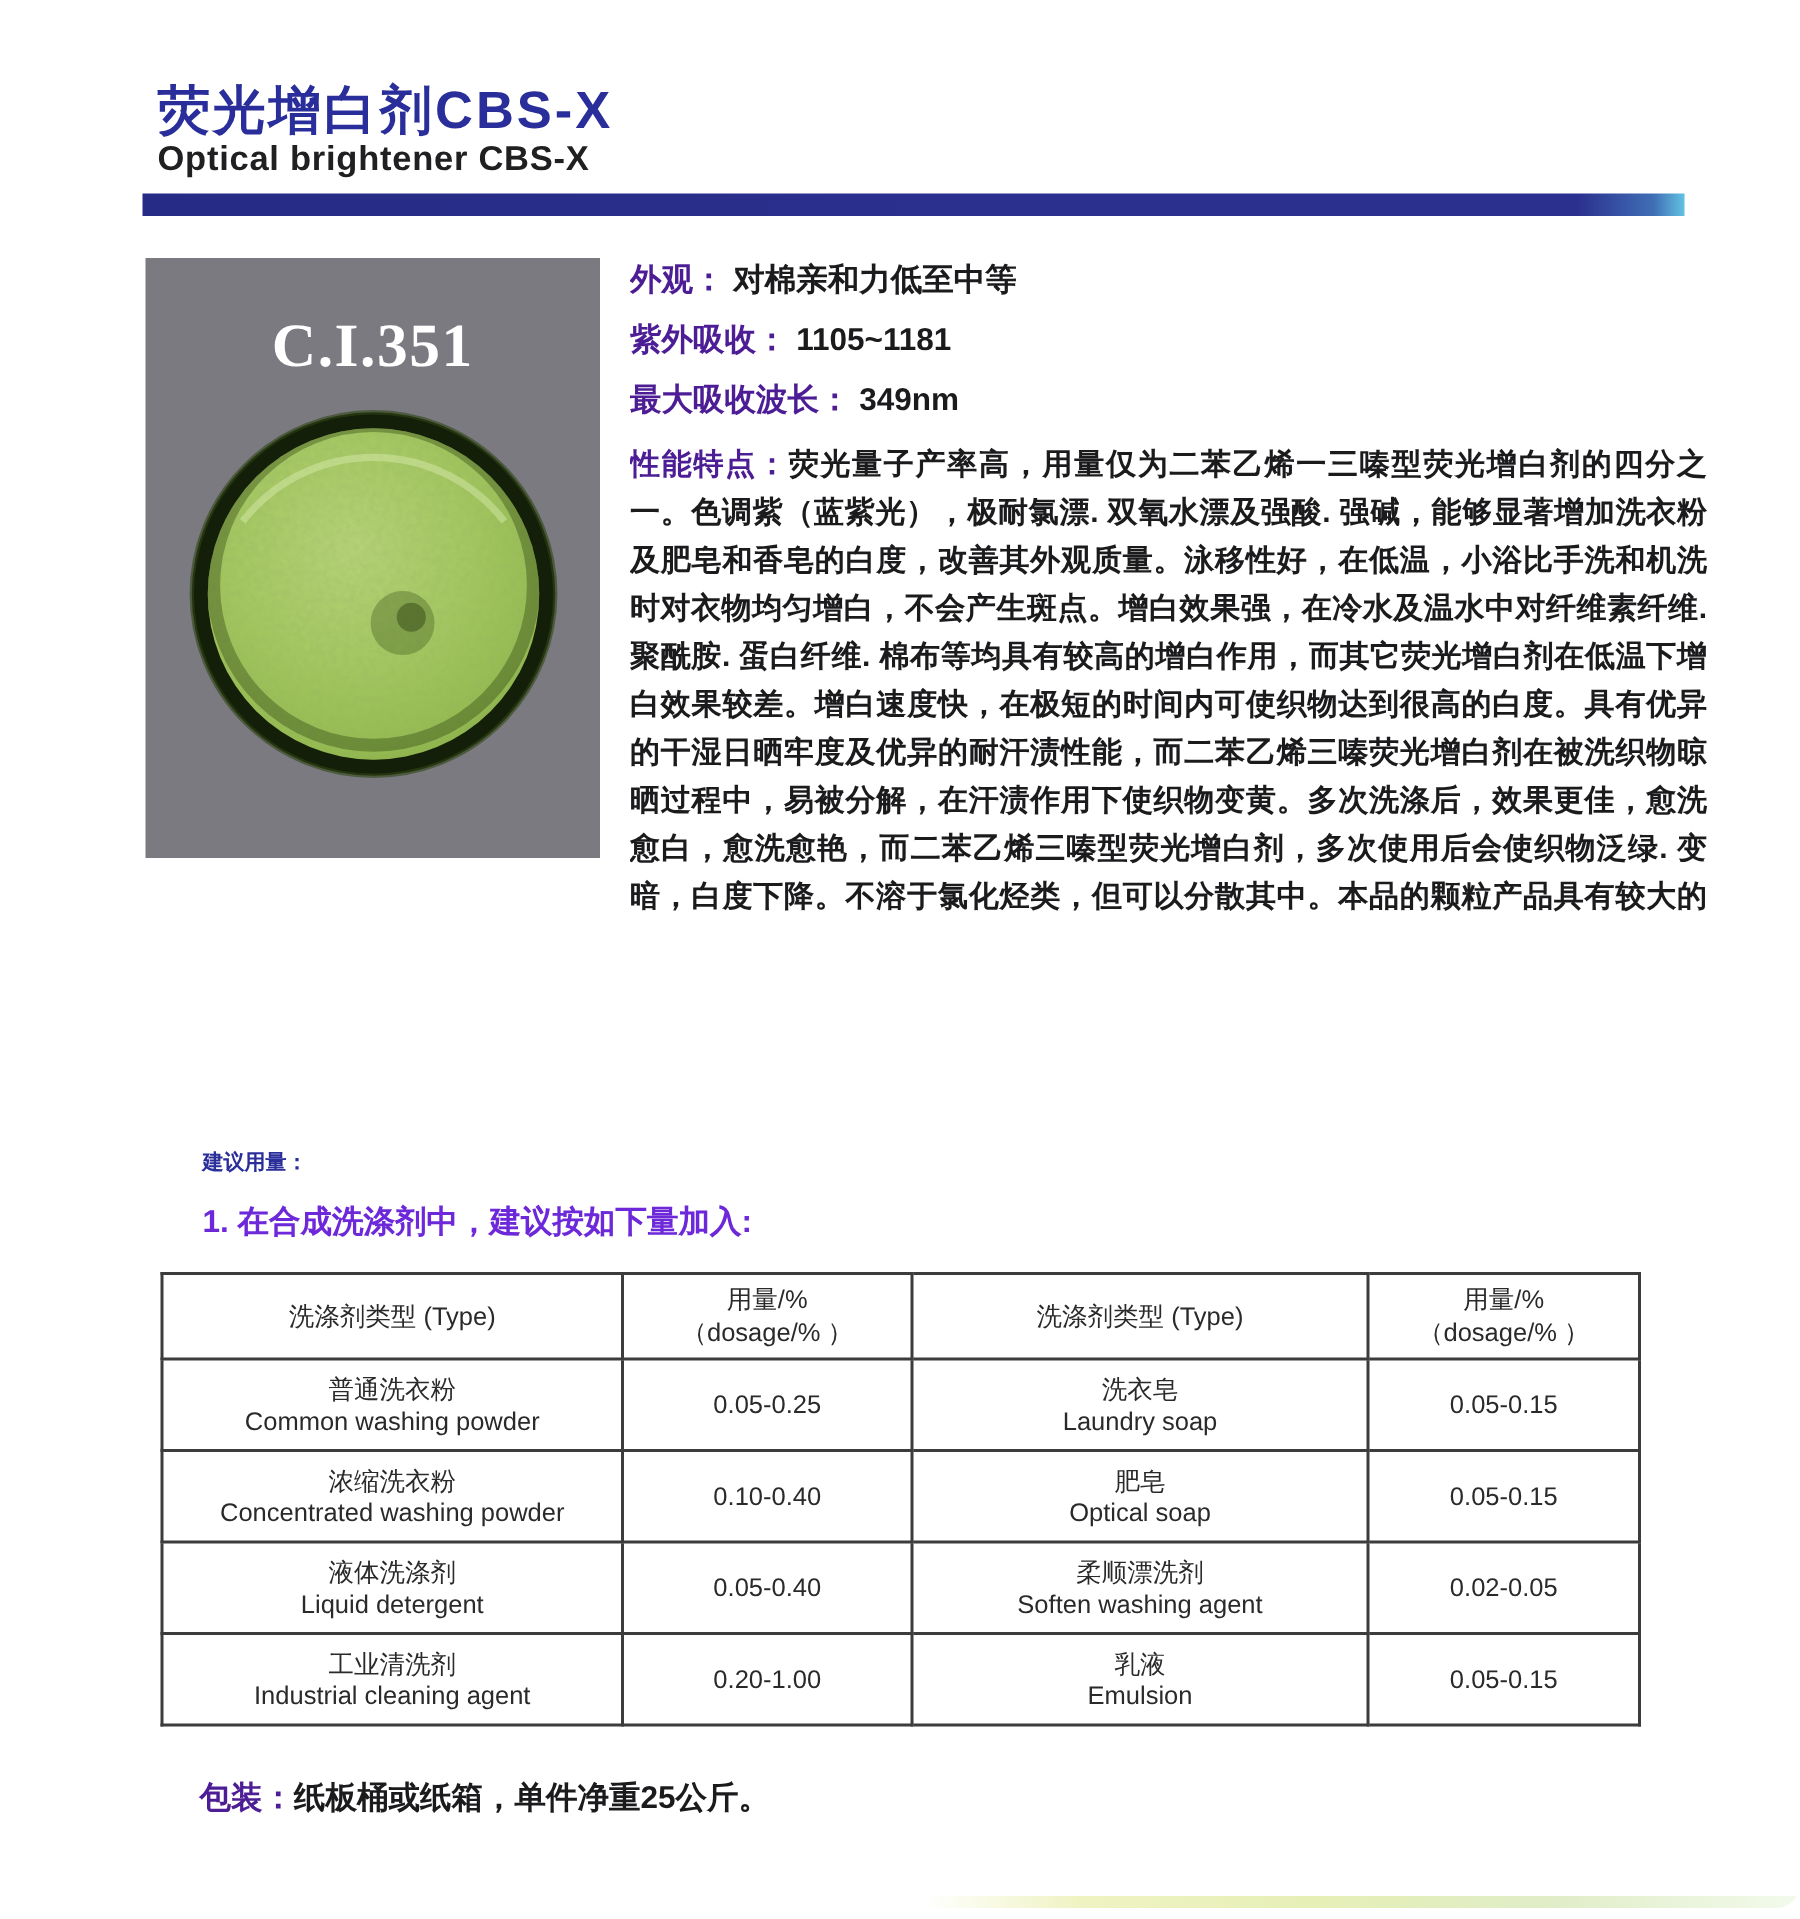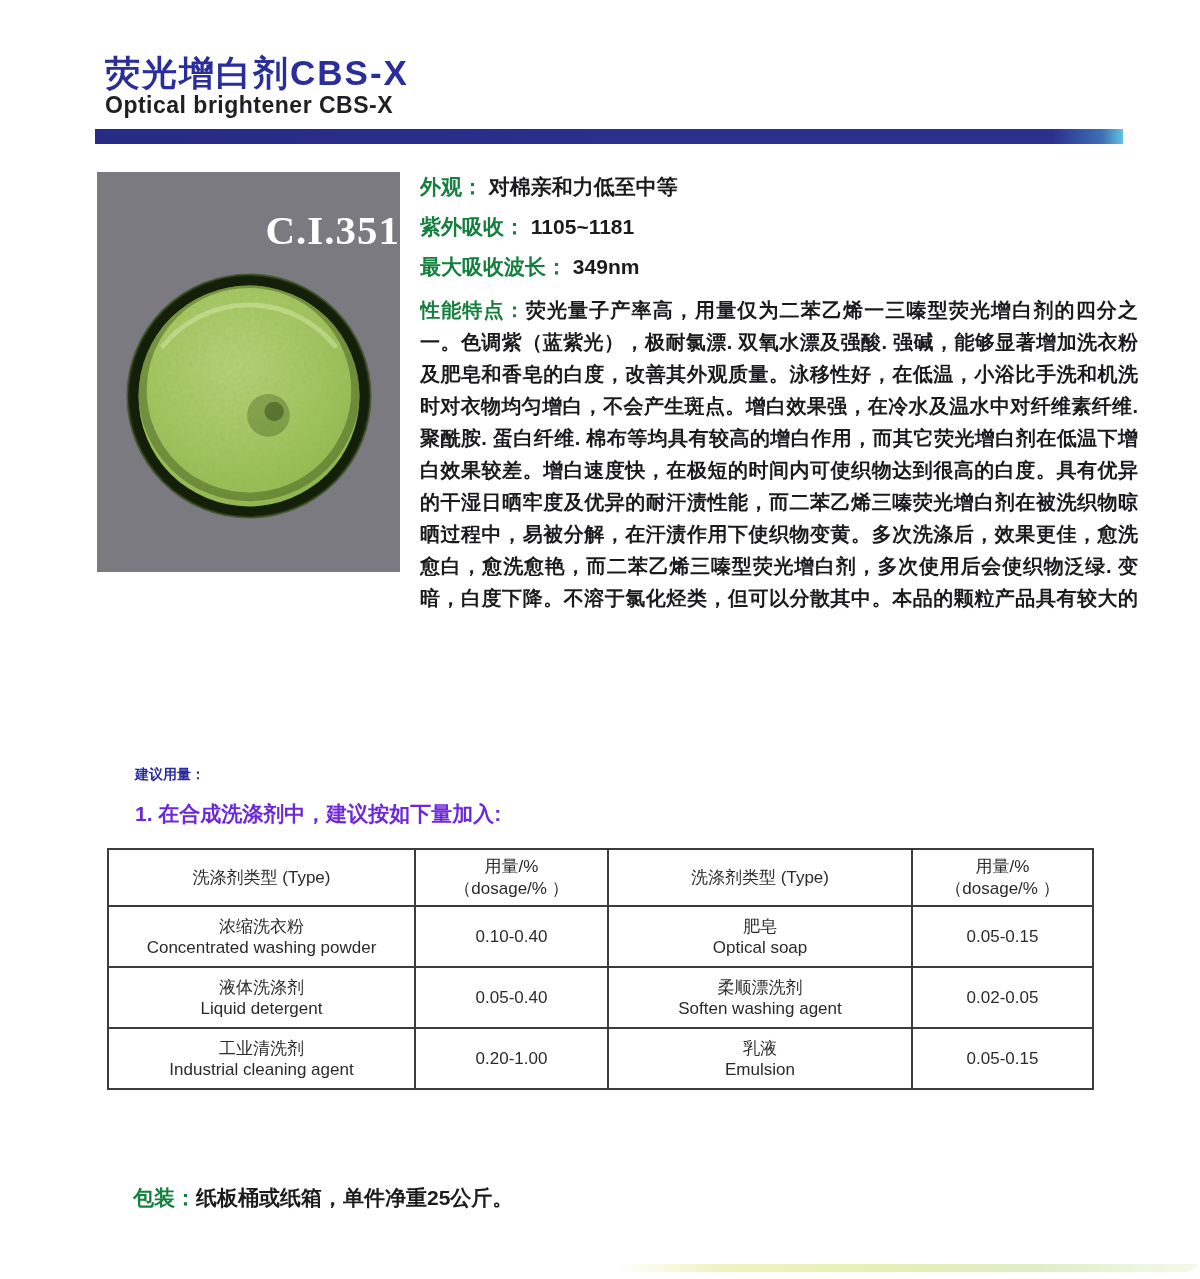--- a/index.html
+++ b/index.html
@@ -20,31 +20,31 @@
   .accent-bar {
     position:absolute; left:95px; top:129px; width:1028px; height:15px;
     background:linear-gradient(90deg,#262b85 0%,#2b2f8e 55%,#2b2f8e 93%,#3f6fb5 98%,#62c2e2 100%);
   }
   
   .photo {
     position:absolute; left:97px; top:172px; width:303px; height:400px;
     background:#7a7a80; overflow:hidden;
   }
   .photo .caption {
-    margin-top:34px; text-align:right; color:#ffffff;
+    margin-top:34px; text-align:center; color:#ffffff;
     font-family:"Liberation Serif","DejaVu Serif",serif;
     font-size:41px; font-weight:bold; letter-spacing:1px;
   }
   .photo svg { position:absolute; left:26px; top:98px; }
   
   .specs-col {
     position:absolute; left:420px; top:174px; width:718px; height:438px; overflow:hidden;
   }
   .spec-line { font-size:21px; font-weight:bold; margin-bottom:14px; line-height:26px; }
-  .lbl { color:#15803d; font-weight:bold; }
+  .lbl { color:#4c1d95; font-weight:bold; }
   .features { margin-top:5px; font-size:20px; font-weight:bold; line-height:32px; text-align:justify; }
   
   .usage {
     position:absolute; left:92px; top:616px; width:1052px; height:140px; overflow:hidden;
     font-size:20px; font-weight:bold; line-height:34px; text-align:justify;
   }
   .dosage-heading { position:absolute; left:135px; top:766px; font-size:14px; font-weight:bold; color:#2a2e9a; }
   .dosage-intro  { position:absolute; left:135px; top:800px; font-size:21px; font-weight:bold; color:#6d28d9; }
   
   table.dosage {
@@ -147,20 +147,32 @@
         <th>洗涤剂类型  (Type)</th>
         <th>
           <div>用量/%</div>
           <div>（dosage/% ）</div>
         </th>
       </tr>
     </thead>
     <tbody>
       <tr>
         <td>
+          <div class="cell-zh">普通洗衣粉</div>
+          <div class="cell-en">Common washing powder</div>
+        </td>
+        <td>0.05-0.25</td>
+        <td>
+          <div class="cell-zh">洗衣皂</div>
+          <div class="cell-en">Laundry soap</div>
+        </td>
+        <td class="val-top">0.05-0.15</td>
+      </tr>
+      <tr>
+        <td>
           <div class="cell-zh">浓缩洗衣粉</div>
           <div class="cell-en">Concentrated washing powder</div>
         </td>
         <td>0.10-0.40</td>
         <td>
           <div class="cell-zh">肥皂</div>
           <div class="cell-en">Optical soap</div>
         </td>
         <td class="val-top">0.05-0.15</td>
       </tr>

